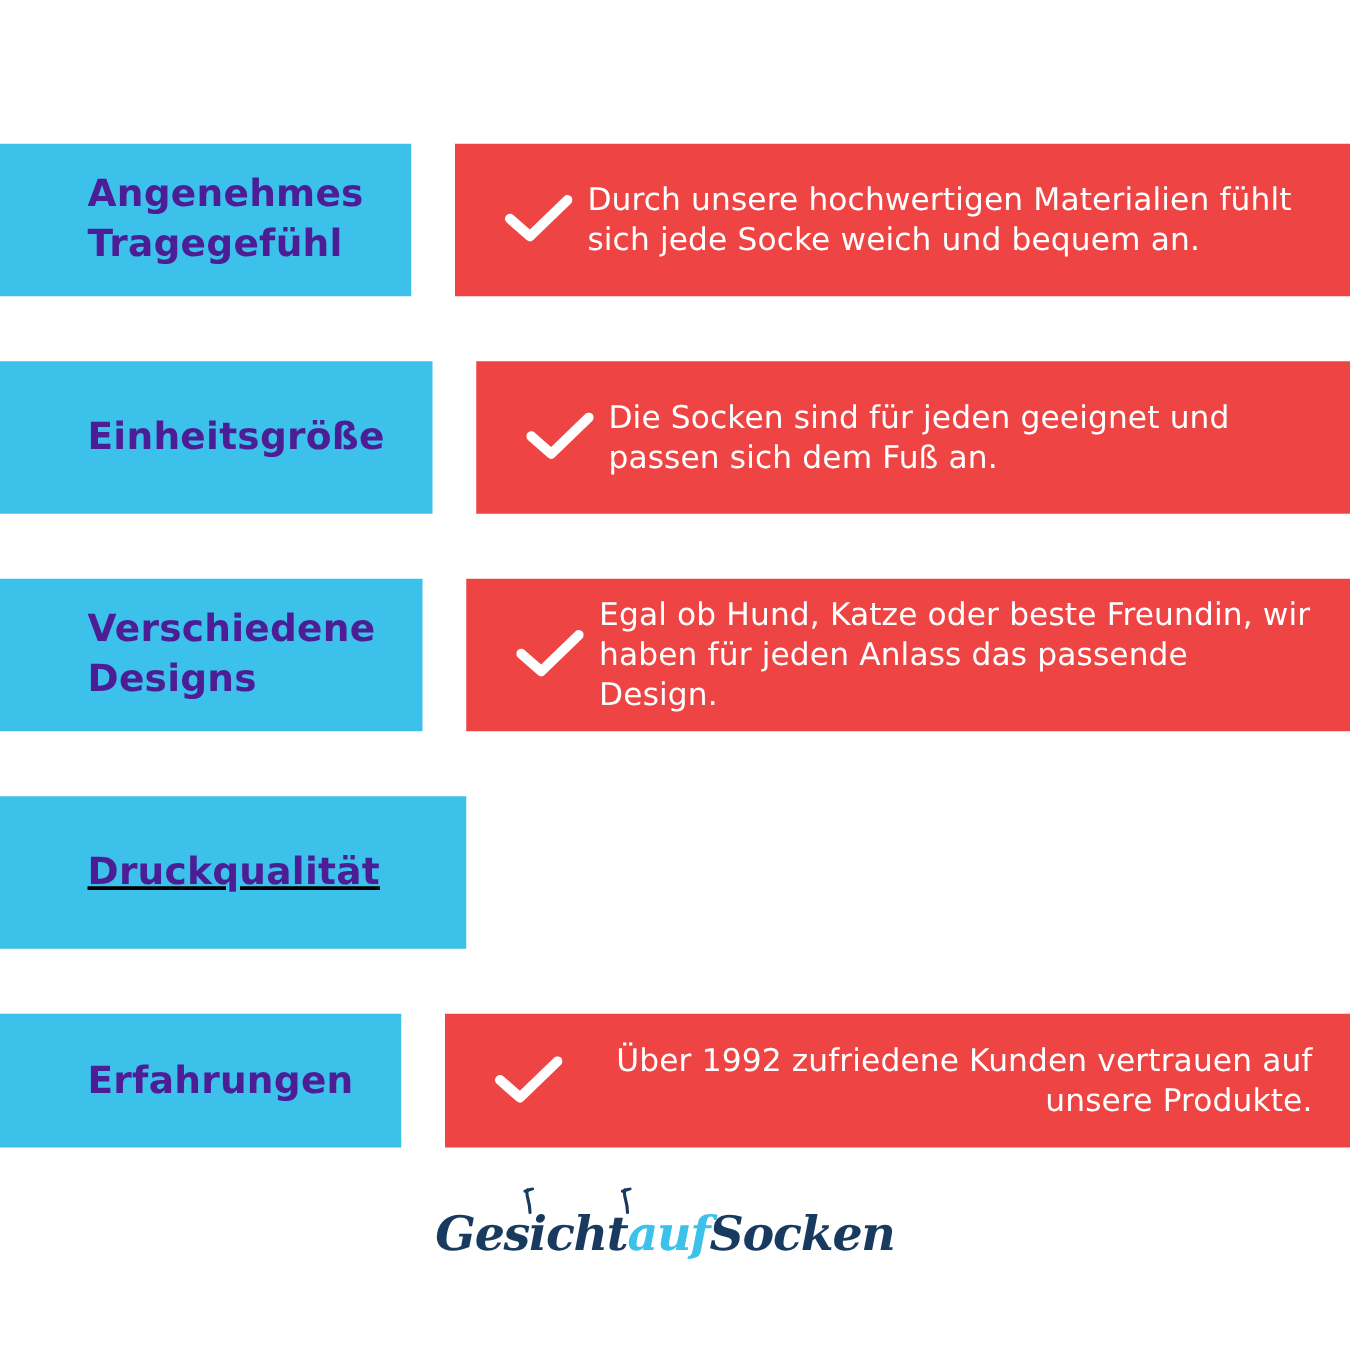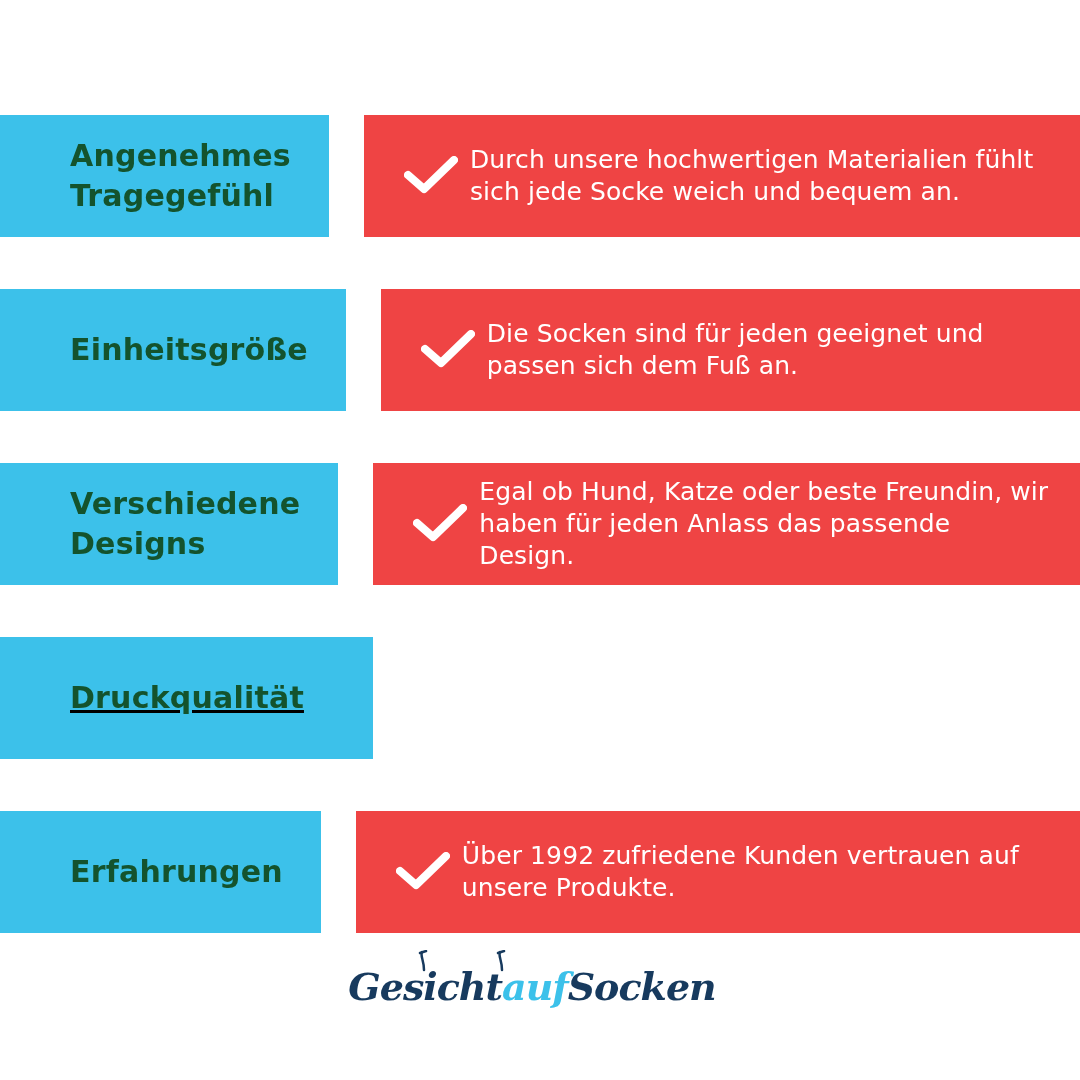--- a/index.html
+++ b/index.html
@@ -35,21 +35,21 @@
   }
   .label-box {
     width: 373px;
     background: #3cc1ea;
     display: flex;
     align-items: center;
     box-sizing: border-box;
     padding: 0 38px 0 70px;
   }
   .label-text {
-    color: #14532d;
+    color: #4c1d95;
     font-size: 30px;
     font-weight: bold;
     line-height: 1.32;
     letter-spacing: 0.2px;
   }
   .spacer {
     width: 35px;
     flex: 0 0 35px;
   }
   .desc-box {
@@ -75,21 +75,21 @@
     font-size: 25px;
     line-height: 1.28;
     letter-spacing: 0.1px;
   }
 
   
   .row-0 .label-box, .row-0 .desc-box { height: 122px; }
   .row-1 .label-box, .row-1 .desc-box { height: 122px; }
   .row-2 .label-box, .row-2 .desc-box { height: 122px; }
   .row-3 .label-box, .row-3 .desc-box { height: 122px; text-decoration: underline; }
-  .row-4 .label-box, .row-4 .desc-box { height: 122px; }
+  .row-4 .label-box, .row-4 .desc-box { height: 107px; text-align: right; }
 
   .logo {
     position: absolute;
     left: 0;
     right: 16px;
     bottom: 46px;
     text-align: center;
     height: 70px;
   }
   .logo-inner {

